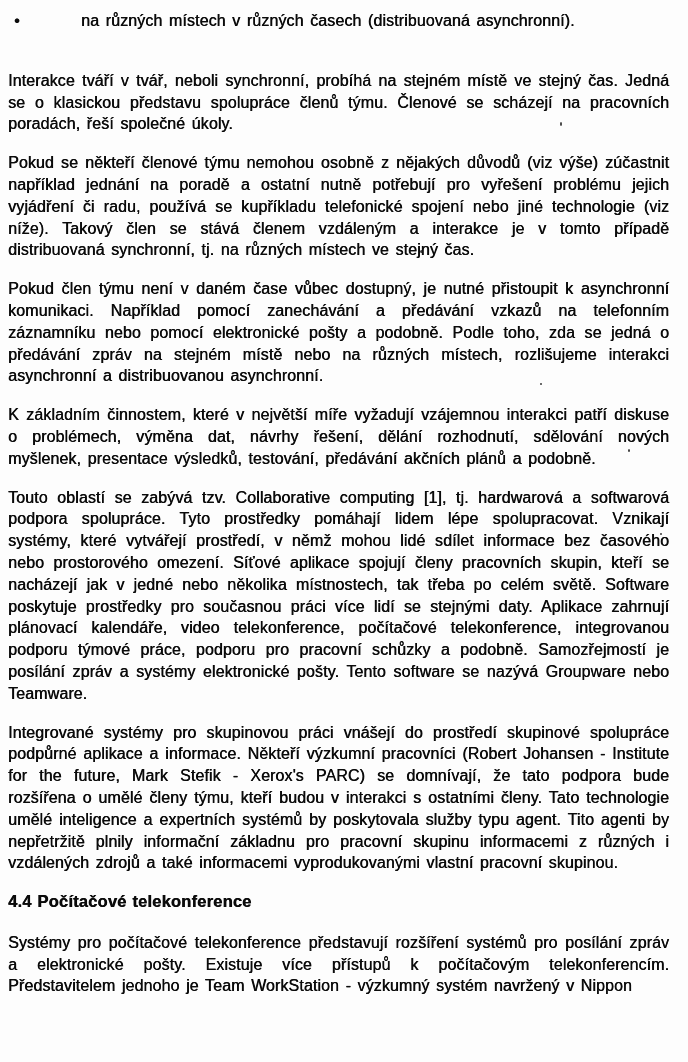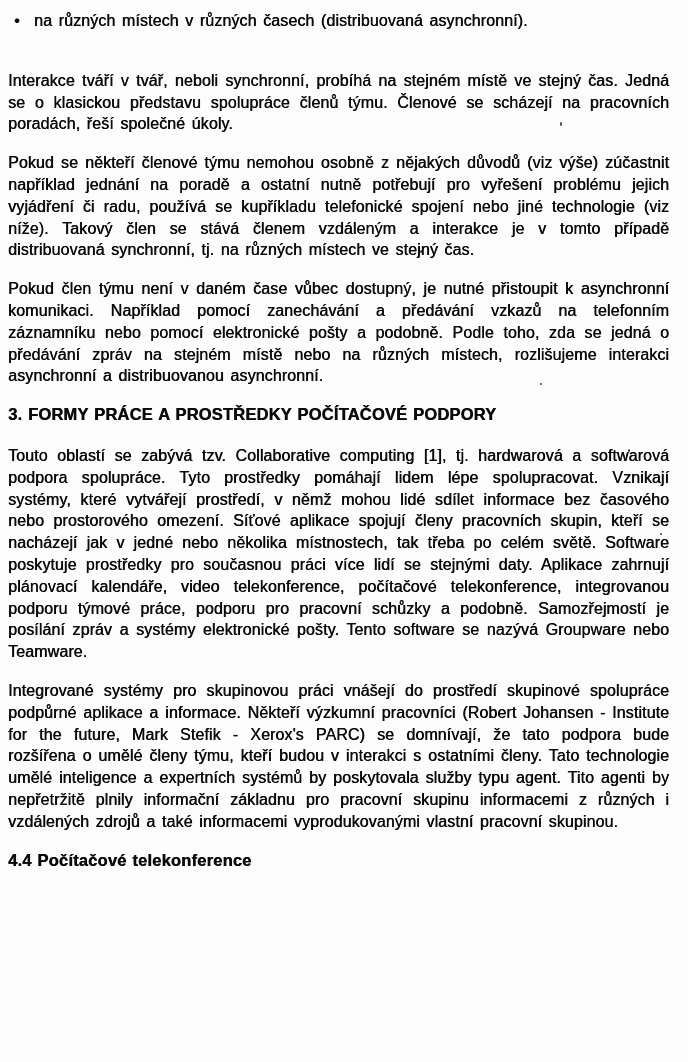--- a/index.html
+++ b/index.html
@@ -19,21 +19,21 @@
     color: #0b0b0b;
     text-align: justify;
     word-spacing: 2px;
     letter-spacing: 0.1px;
     
     text-shadow: 0.45px 0 0 currentColor;
   }
   p { margin: 0 11px 17px 0; }
   .bullet-row { display: flex; margin: 0 0 38px 0; text-align: left; }
   .bullet-marker { flex: 0 0 26px; padding-left: 6px; box-sizing: border-box; }
-  .bullet-text { flex: 1; }
+  .bullet-text { flex: 1; margin-left: 47px; }
   .heading {
     font-weight: bold;
     font-size: 16.5px;
     text-align: left;
     letter-spacing: 0.2px;
     margin: 0 0 19px 0;
     word-spacing: 1px;
   }
   .italic { }
   
@@ -59,29 +59,30 @@
     <span class="bullet-marker">•</span>
     <span class="bullet-text">na různých místech v různých časech (distribuovaná asynchronní).</span>
   </div>
 
   <p>Interakce tváří v tvář, neboli synchronní, probíhá na stejném místě ve stejný čas. Jedná se o klasickou představu spolupráce členů týmu. Členové se scházejí na pracovních poradách, řeší společné úkoly.</p>
 
   <p>Pokud se někteří členové týmu nemohou osobně z nějakých důvodů (viz výše) zúčastnit například jednání na poradě a ostatní nutně potřebují pro vyřešení problému jejich vyjádření či radu, používá se kupříkladu telefonické spojení nebo jiné technologie (viz níže). Takový člen se stává členem vzdáleným a interakce je v tomto případě distribuovaná synchronní, tj. na různých místech ve stejný čas.</p>
 
   <p>Pokud člen týmu není v daném čase vůbec dostupný, je nutné přistoupit k asynchronní komunikaci. Například pomocí zanechávání a předávání vzkazů na telefonním záznamníku nebo pomocí elektronické pošty a podobně. Podle toho, zda se jedná o předávání zpráv na stejném místě nebo na různých místech, rozlišujeme interakci asynchronní a distribuovanou asynchronní.</p>
 
+  <p>K základním činnostem, které v největší míře vyžadují vzájemnou interakci patří diskuse o problémech, výměna dat, návrhy řešení, dělání rozhodnutí, sdělování nových myšlenek, presentace výsledků, testování, předávání akčních plánů a podobně.</p>
 
-  <div class="heading">3. FORMY PRÁCE A PROSTŘEDKY POČÍTAČOVÉ PODPORY</div>
 
   <p><span>Touto oblastí se zabývá tzv. </span><span class="italic">Collaborative computing</span><span> [1], tj. hardwarová a softwarová podpora spolupráce. Tyto prostředky pomáhají lidem lépe spolupracovat. Vznikají systémy, které vytvářejí prostředí, v němž mohou lidé sdílet informace bez časového nebo prostorového omezení. Síťové aplikace spojují členy pracovních skupin, kteří se nacházejí jak v jedné nebo několika místnostech, tak třeba po celém světě. Software poskytuje prostředky pro současnou práci více lidí se stejnými daty. Aplikace zahrnují plánovací kalendáře, video telekonference, počítačové telekonference, integrovanou podporu týmové práce, podporu pro pracovní schůzky a podobně. Samozřejmostí je posílání zpráv a systémy elektronické pošty. Tento software se nazývá Groupware nebo Teamware.</span></p>
 
   <p>Integrované systémy pro skupinovou práci vnášejí do prostředí skupinové spolupráce podpůrné aplikace a informace. Někteří výzkumní pracovníci (Robert Johansen - Institute for the future, Mark Stefik - Xerox's PARC) se domnívají, že tato podpora bude rozšířena o umělé členy týmu, kteří budou v interakci s ostatními členy. Tato technologie umělé inteligence a expertních systémů by poskytovala služby typu agent. Tito agenti by nepřetržitě plnily informační základnu pro pracovní skupinu informacemi z různých i vzdálených zdrojů a také informacemi vyprodukovanými vlastní pracovní skupinou.</p>
 
   <div class="heading">4.4 Počítačové telekonference</div>
 
+  <p>Systémy pro počítačové telekonference představují rozšíření systémů pro posílání zpráv a elektronické pošty. Existuje více přístupů k počítačovým telekonferencím. Představitelem jednoho je Team WorkStation - výzkumný systém navržený v Nippon</p>
 
   <span class="noise n1"></span>
   <span class="noise n2"></span>
   <span class="noise n3"></span>
   <span class="noise n4"></span>
   <span class="noise n5"></span>
 
 </div>
 
 </body></html>

